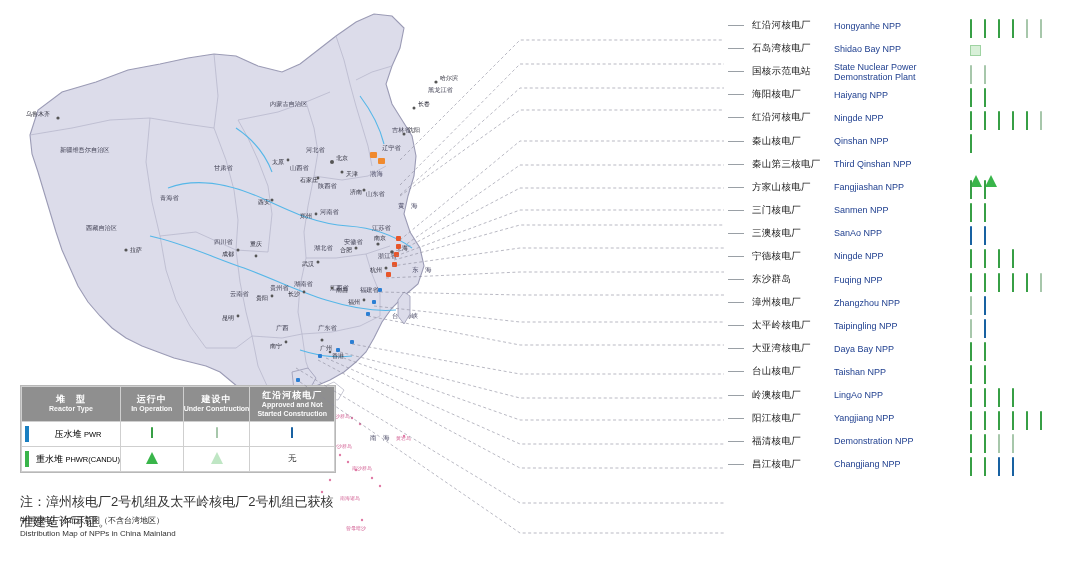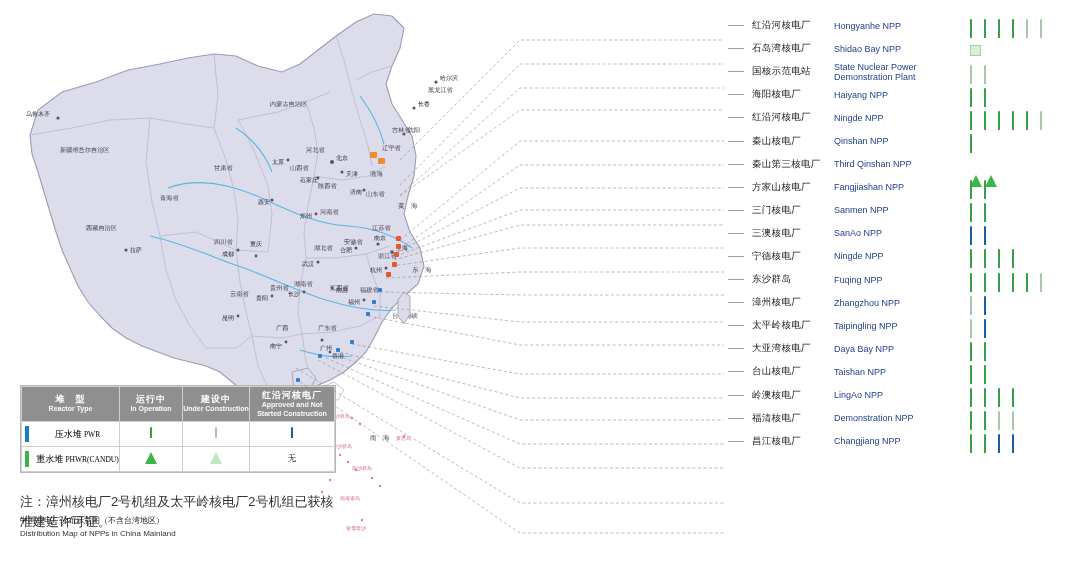--- a/index.html
+++ b/index.html
@@ -23,21 +23,21 @@
   }
   #legend table{border-collapse:collapse;width:100%;}
   #legend th,#legend td{border:1px solid #cfcfcf;padding:0;}
   .lg-head{
     background:#8f8f8f;color:#ffffff;text-align:center;
     height:34px;line-height:1.25;font-size:8.5px;
   }
   .lg-head .cn{display:block;font-size:9px;letter-spacing:1px;}
   .lg-head .en{display:block;font-size:7px;opacity:.95;}
   .lg-row td{height:24px;text-align:center;vertical-align:middle;background:#fff;}
-  .lg-type{text-align:left;padding-left:14px !important;position:relative;font-size:8.5px;white-space:nowrap;font-family:Liberation Serif, serif;}
+  .lg-type{text-align:left;padding-left:14px !important;position:relative;font-size:8.5px;white-space:nowrap;}
   .lg-type .bar{position:absolute;left:3px;top:4px;width:4px;height:16px;}
   .lg-type .cn{font-size:9px;}
   .lg-type .en{font-size:7.5px;}
   .lg-none{font-size:8.5px;color:#333;}
   #legend-note{
     margin-top:5px;font-size:7.5px;color:#333;line-height:1.5;
   }
   #map-caption{
     position:absolute;left:20px;top:515px;width:330px;
     font-size:8px;color:#222;line-height:1.6;
@@ -534,20 +534,33 @@
       <span class="name-en">LingAo NPP</span>
       <span class="units">
         <span class="u"><span class="dome" style="background: rgb(63, 181, 79);"></span></span>
         <span class="u"><span class="dome" style="background: rgb(63, 181, 79);"></span></span>
         <span class="u"><span class="dome" style="background: rgb(63, 181, 79);"></span></span>
         <span class="u"><span class="dome" style="background: rgb(63, 181, 79);"></span></span>
       </span>
     </div>
     <div class="plant-row">
       <span class="tick"></span>
+      <span class="name-cn">阳江核电厂</span>
+      <span class="name-en">Yangjiang NPP</span>
+      <span class="units">
+        <span class="u"><span class="dome" style="background: rgb(63, 181, 79);"></span></span>
+        <span class="u"><span class="dome" style="background: rgb(63, 181, 79);"></span></span>
+        <span class="u"><span class="dome" style="background: rgb(63, 181, 79);"></span></span>
+        <span class="u"><span class="dome" style="background: rgb(63, 181, 79);"></span></span>
+        <span class="u"><span class="dome" style="background: rgb(63, 181, 79);"></span></span>
+        <span class="u"><span class="dome" style="background: rgb(63, 181, 79);"></span></span>
+      </span>
+    </div>
+    <div class="plant-row">
+      <span class="tick"></span>
       <span class="name-cn">福清核电厂</span>
       <span class="name-en">Demonstration NPP</span>
       <span class="units">
         <span class="u"><span class="dome" style="background: rgb(63, 181, 79);"></span></span>
         <span class="u"><span class="dome" style="background: rgb(63, 181, 79);"></span></span>
         <span class="u"><span class="dome" style="background: rgb(191, 227, 195);"></span></span>
         <span class="u"><span class="dome" style="background: rgb(191, 227, 195);"></span></span>
       </span>
     </div>
     <div class="plant-row">

